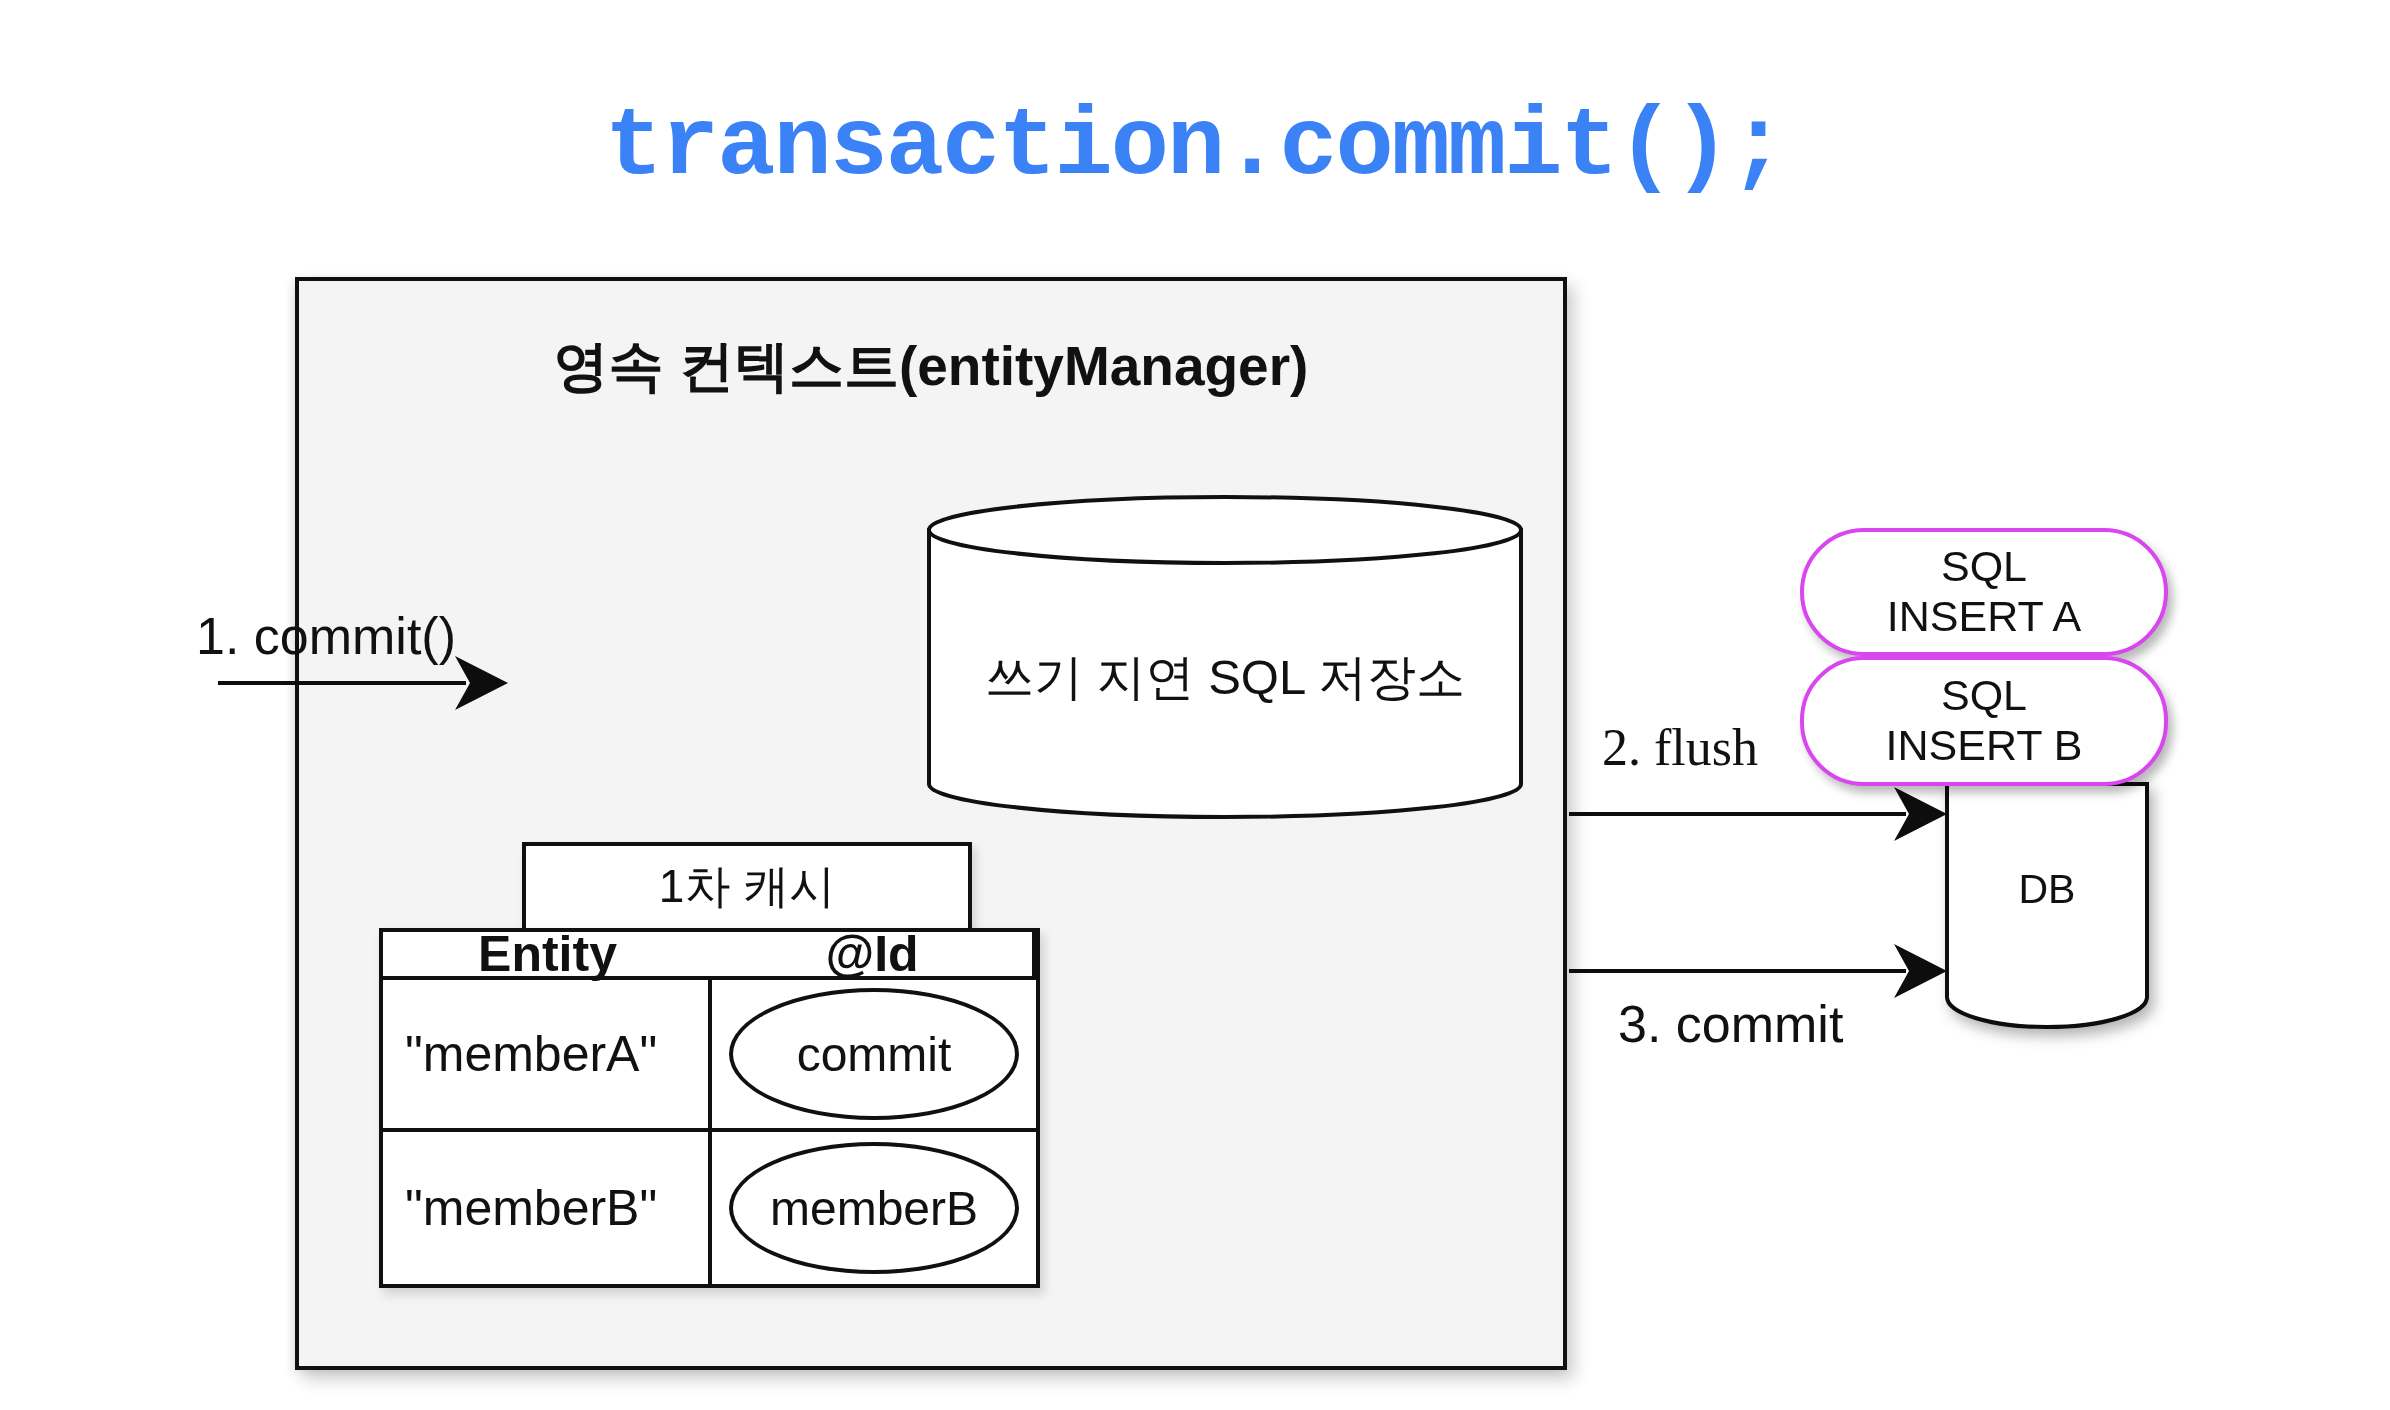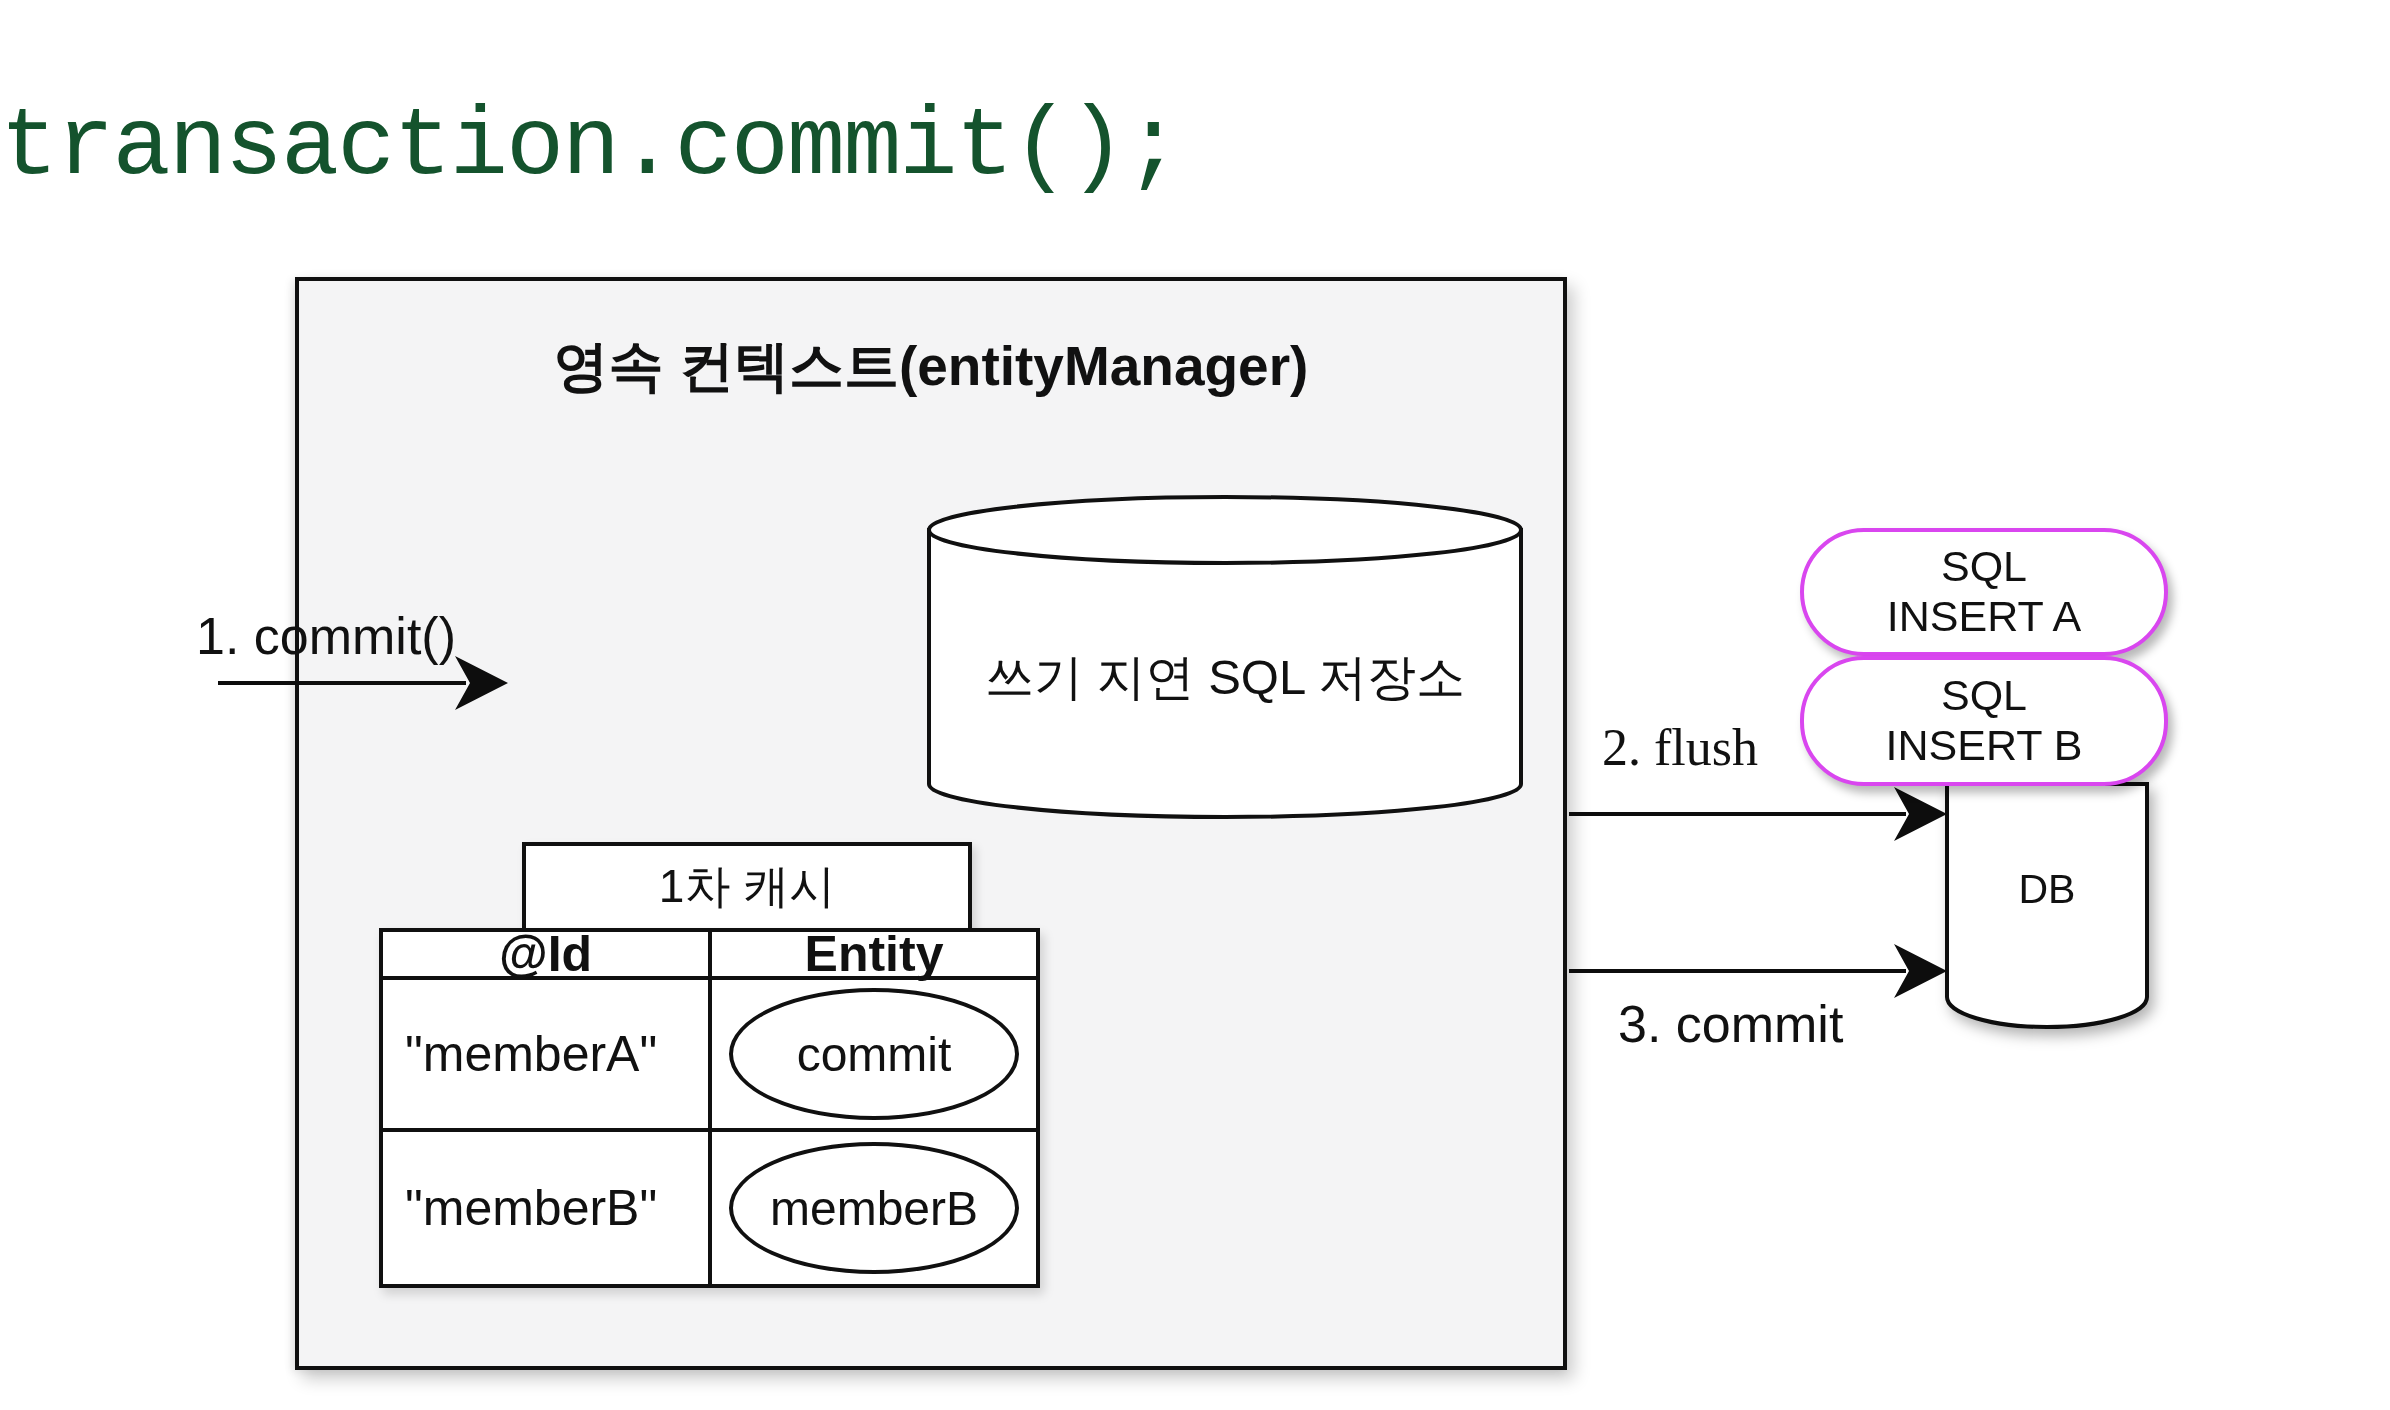--- a/index.html
+++ b/index.html
@@ -12,26 +12,26 @@
     overflow: hidden;
     font-family: "Liberation Sans", sans-serif;
     color: #111;
   }
   .lbl { position: absolute; color: #111; white-space: nowrap; }
 
   
   .title {
     position: absolute;
     top: 92px; left: 0; width: 100%;
-    text-align: left;
+    text-align: center;
     font-family: "Liberation Mono", monospace;
-    font-weight: 400;
+    font-weight: 700;
     font-size: 97px;
     letter-spacing: -2px;
-    color: #14532d;
+    color: #3b82f6;
   }
 
   
   .pc-box {
     position: absolute;
     left: 295px; top: 277px; width: 1272px; height: 1093px;
     background: #f4f4f5;
     border: 4px solid #101010;
     box-shadow: 7px 9px 16px rgba(0,0,0,0.20), -4px 2px 8px rgba(0,0,0,0.07);
   }
@@ -162,22 +162,22 @@
 
   <div class="lbl store-label">쓰기 지연 SQL 저장소</div>
 
   <div class="lbl flow-label" style="left:196px; top:606px;">1. commit()</div>
 
   <div class="cache-box">
     <span>1차 캐시</span>
   </div>
 
   <div class="cache-table">
+    <div class="th">Entity</div>
     <div class="th first">@Id</div>
-    <div class="th">Entity</div>
 
     <div class="td-id rowline">"memberA"</div>
     <div class="td-entity rowline">
       <div class="entity-ellipse">
         <span>commit</span>
       </div>
     </div>
 
     <div class="td-id">"memberB"</div>
     <div class="td-entity">

